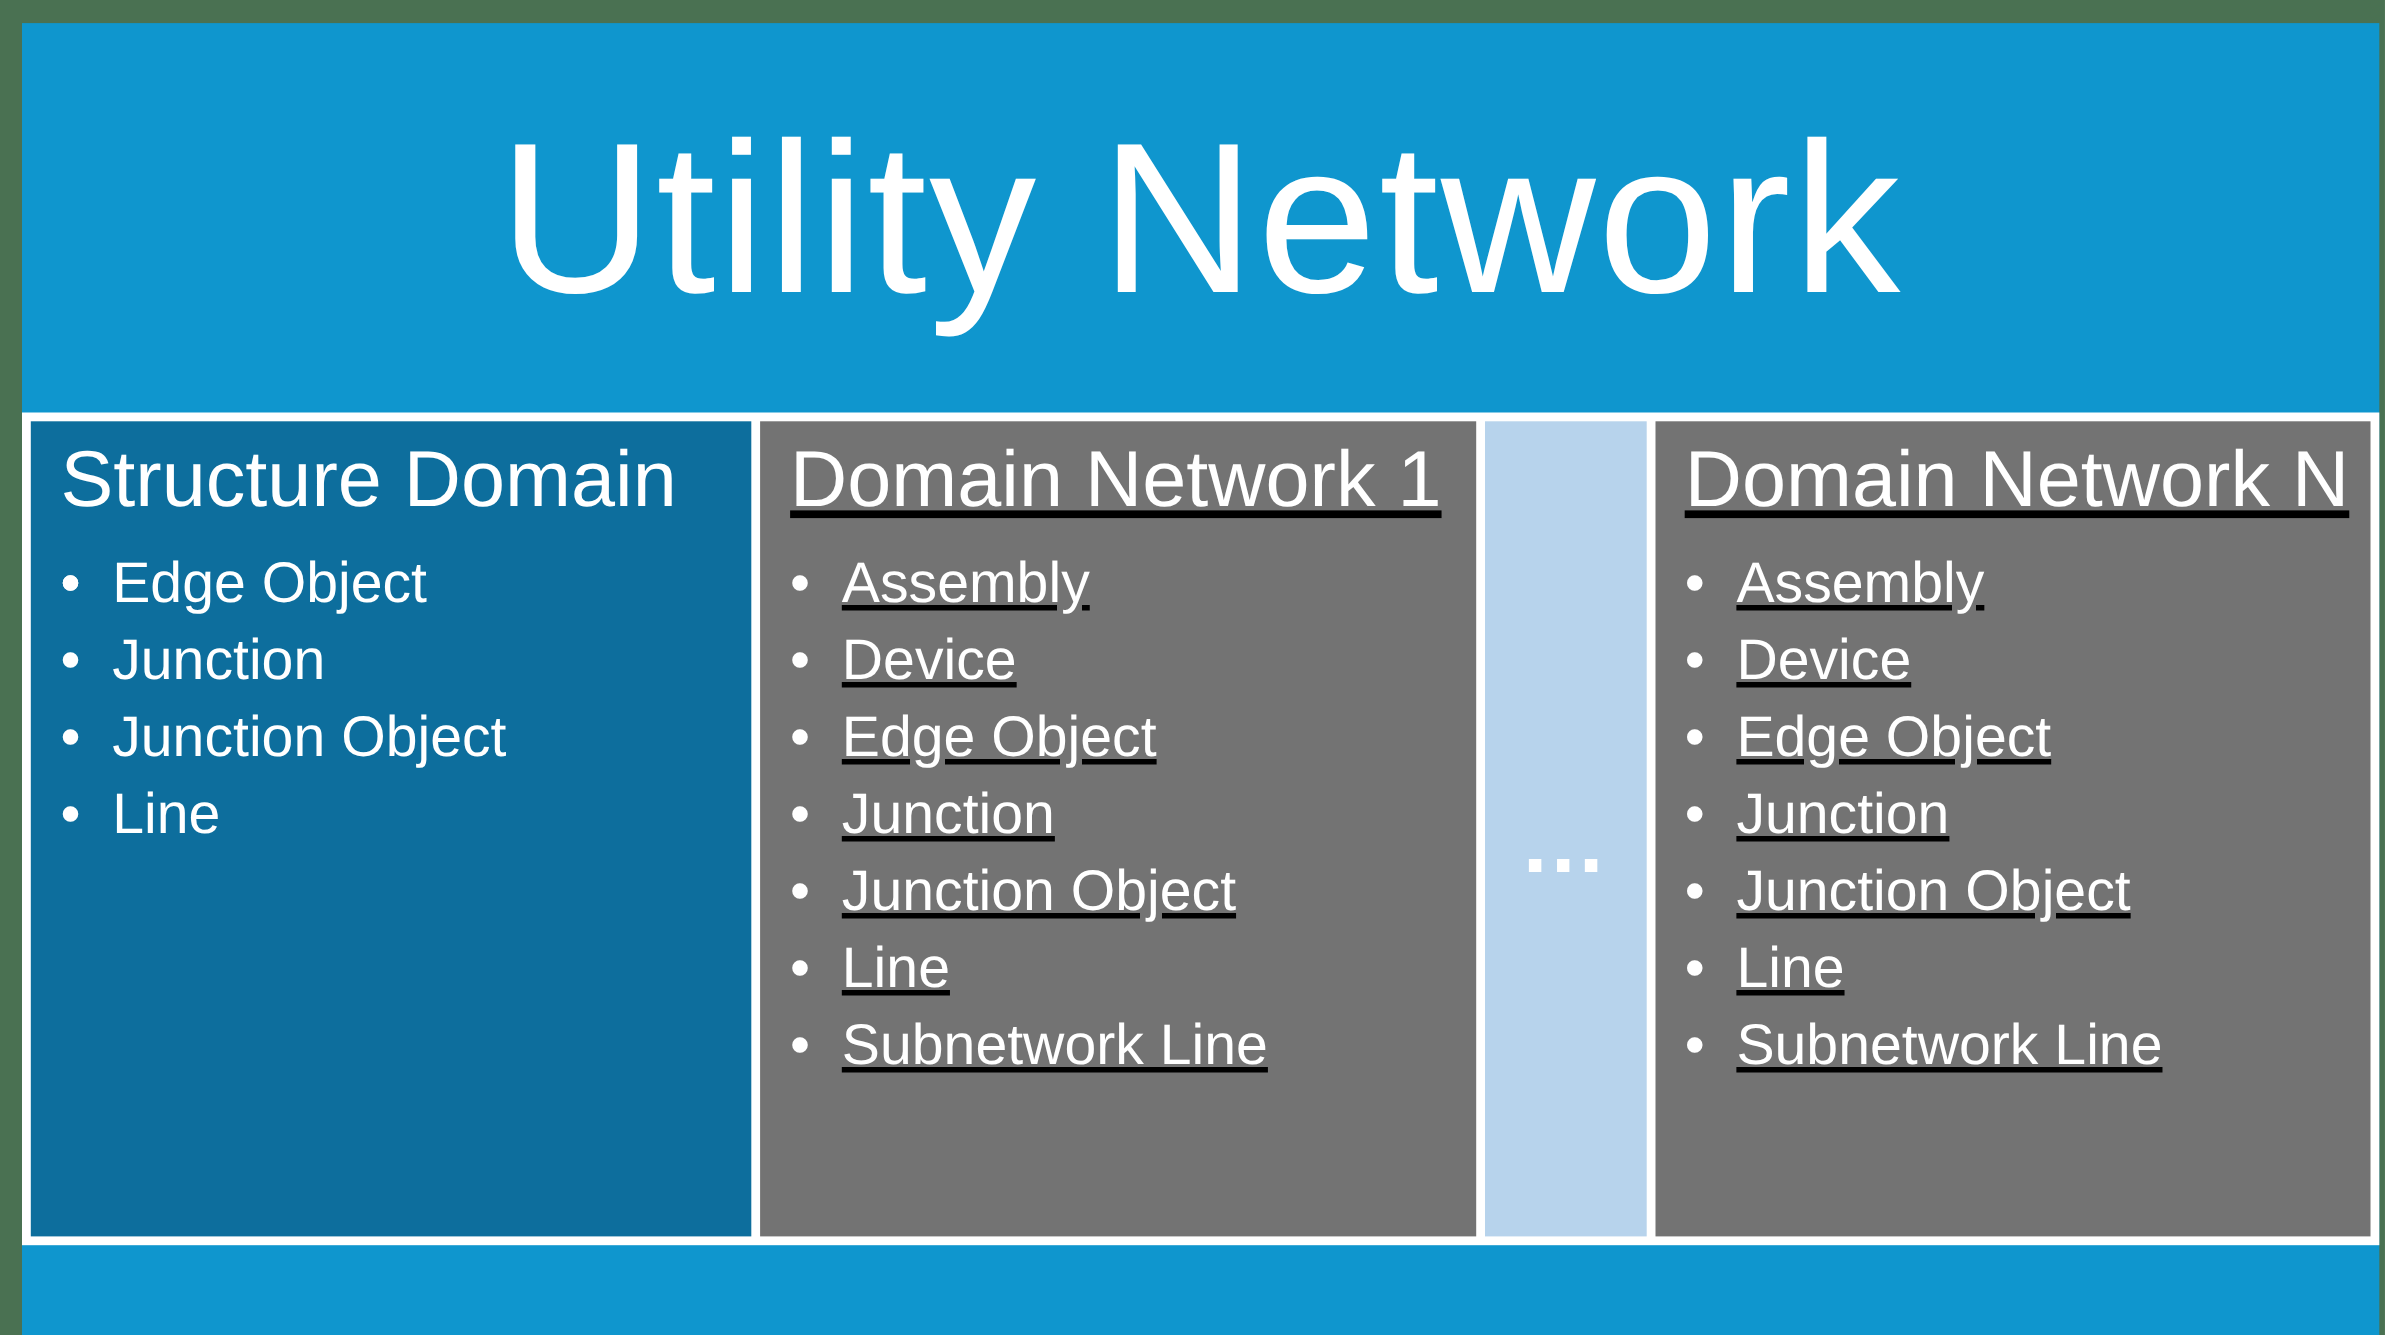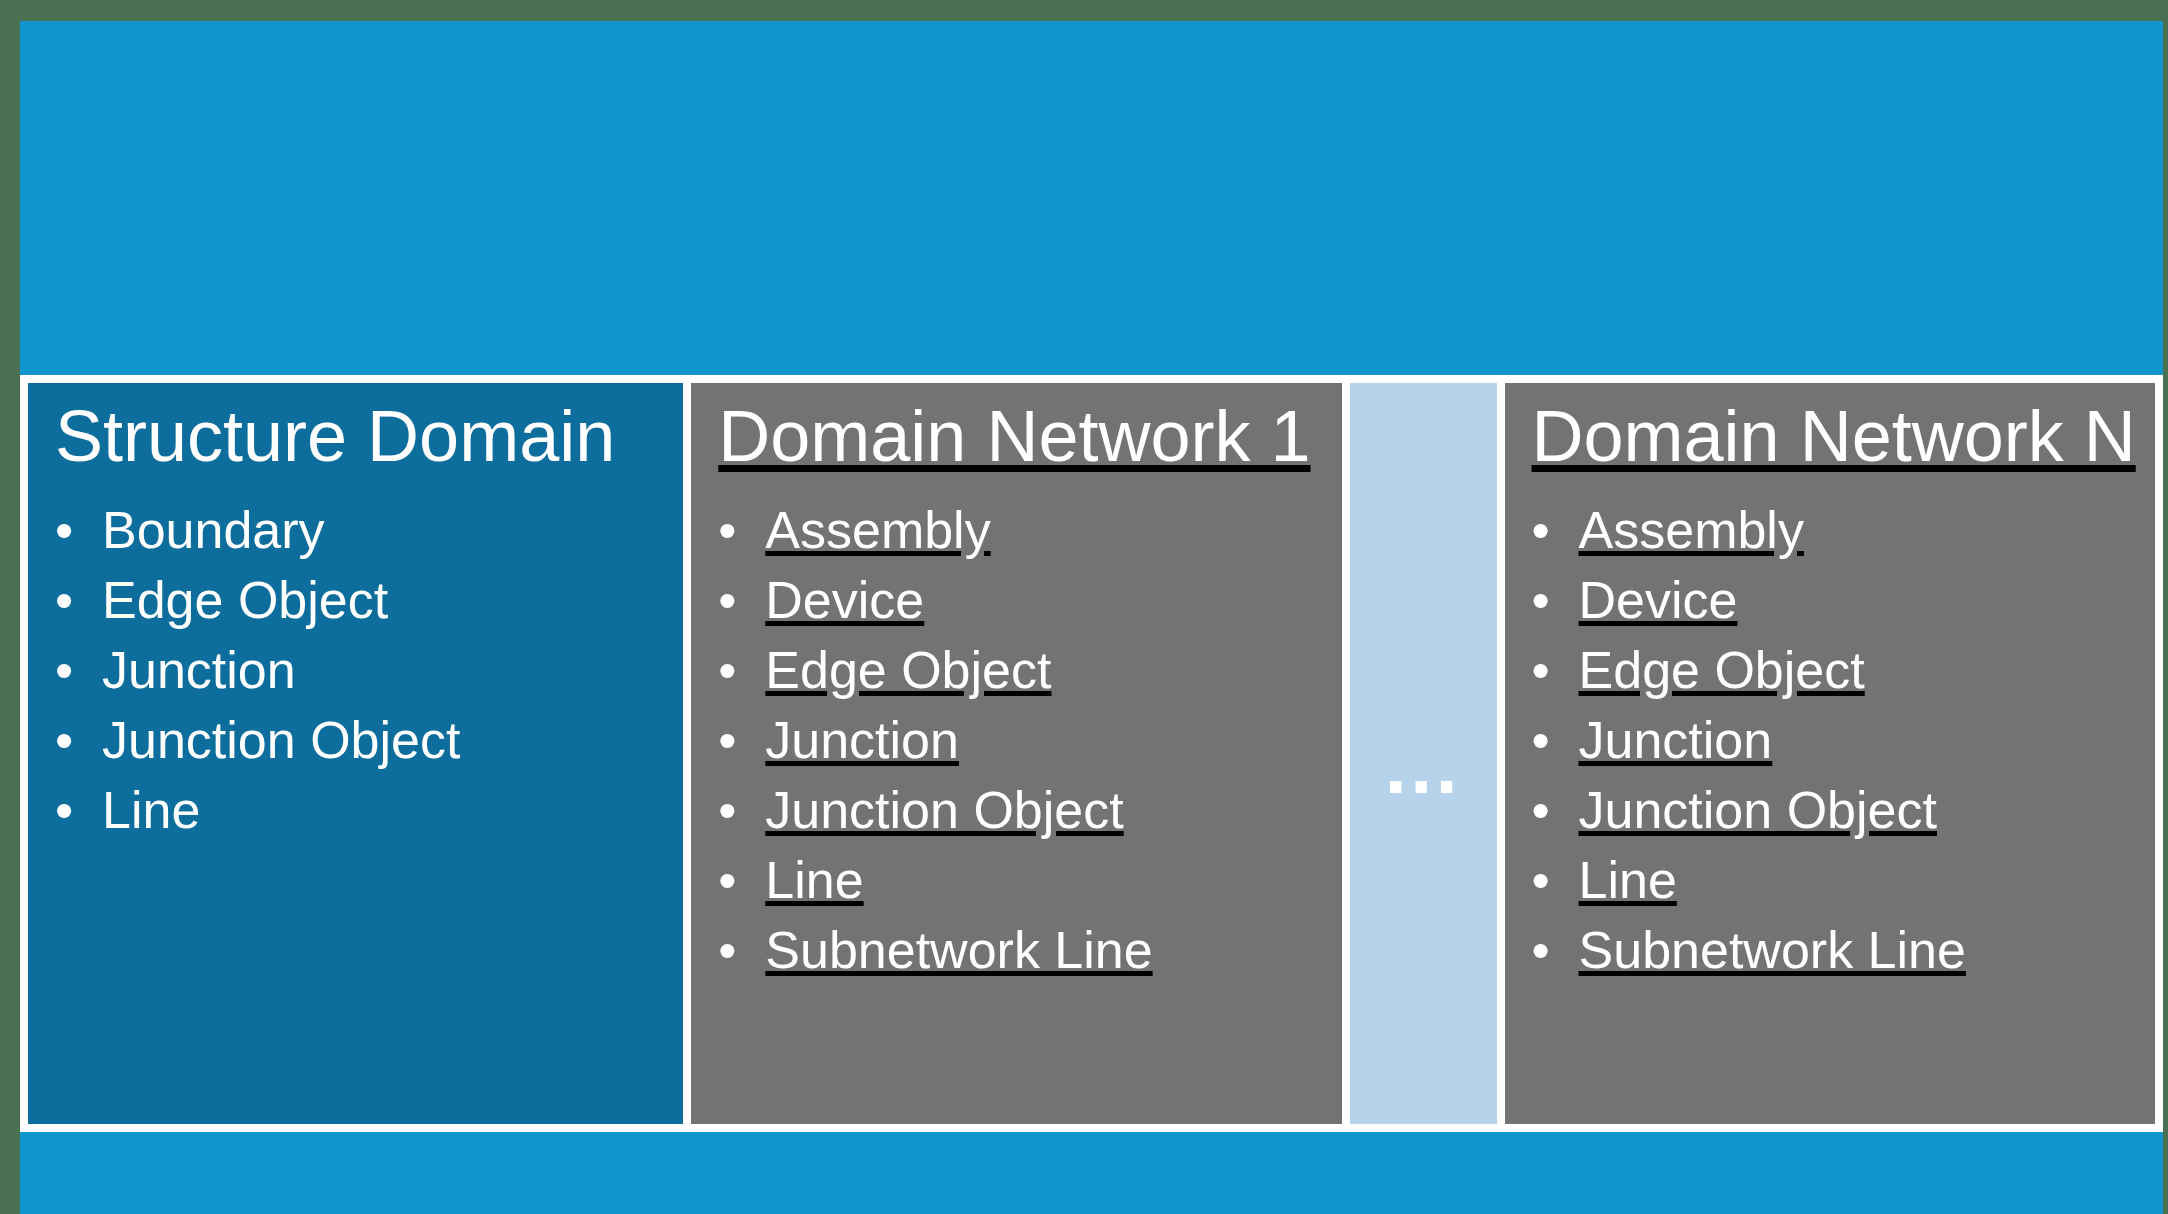--- a/index.html
+++ b/index.html
@@ -101,27 +101,30 @@
     padding-top: 24px;
     line-height: 1;
   }
 </style>
 </head>
 <body>
 
 <div class="canvas">
   <div class="main-rect">
 
+    <div class="title-area">
+      <div class="main-title">Utility Network</div>
+    </div>
 
     <div class="networks-row">
 
       <section class="box box-structure">
         <h2 class="box-title">Structure Domain</h2>
         <ul class="item-list">
-          <li><span class="bullet">•</span><span>Boundary</span></li>
+          <li><span class="bullet">•</span></li>
           <li><span class="bullet">•</span><span>Edge Object</span></li>
           <li><span class="bullet">•</span><span>Junction</span></li>
           <li><span class="bullet">•</span><span>Junction Object</span></li>
           <li><span class="bullet">•</span><span>Line</span></li>
         </ul>
       </section>
 
       <section class="box box-domain">
         <h2 class="box-title">Domain Network 1</h2>
         <ul class="item-list">

